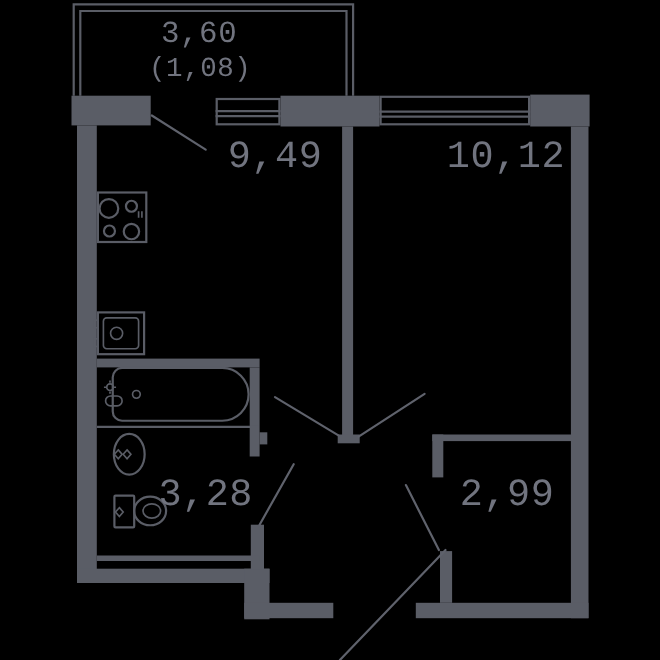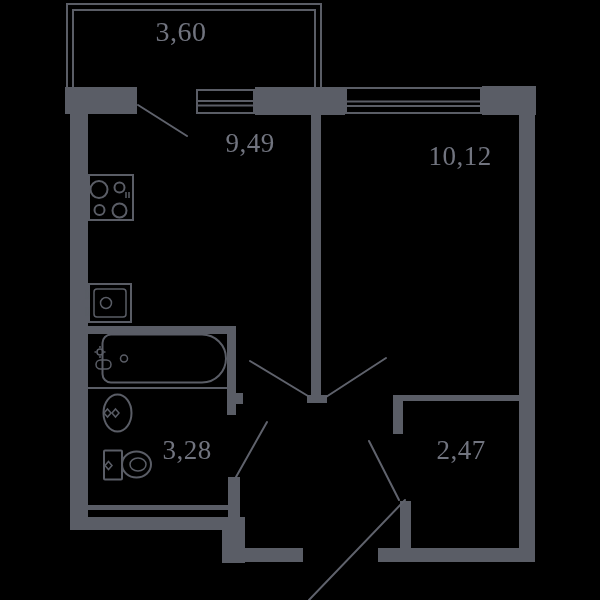--- a/index.html
+++ b/index.html
@@ -4,31 +4,31 @@
 <style>
   :root{
     --background:#000000;
     --wall:#5a5d66;
     --line:#5f626c;
     --label:#71747f;
   }
   html,body{margin:0;padding:0;background:var(--background);}
   .plan{
     position:relative;width:600px;height:600px;background:var(--background);
-    font-family:Liberation Serif, serif;overflow:hidden;
+    font-family:Liberation Mono, monospace;overflow:hidden;
   }
   .plan svg{position:absolute;left:0;top:0;}
   .wall{fill:var(--wall);stroke:none;}
   .ln{stroke:var(--wall);fill:none;}
   .fx{stroke:var(--wall);fill:none;}
   .swing{stroke:var(--line);fill:none;stroke-linecap:round;}
   .lbl{
     position:absolute;transform:translate(-50%,-50%);
     color:var(--label);white-space:nowrap;letter-spacing:0.5px;
-    font-size:27px;font-weight:400;
+    font-size:35px;font-weight:400;
   }
   .lbl.big{font-size:28px;}
   .lbl.small{font-size:25px;}
 </style>
 </head>
 <body>
 
 <div class="plan">
 
   <svg width="600" height="600" viewBox="0 0 600 600">
@@ -114,17 +114,18 @@
 
     <g>
       <rect class="fx" stroke-width="2" x="104" y="450.5" width="18" height="29" rx="1"></rect>
       <ellipse class="fx" stroke-width="2" cx="136.5" cy="464.5" rx="14.5" ry="13"></ellipse>
       <ellipse class="fx" stroke-width="1.5" cx="138" cy="464.5" rx="8" ry="6.5"></ellipse>
       <path class="fx" stroke-width="1.5" d="M108.5 461.5 L112 465.5 L108.5 469.5 L105 465.5 Z"></path>
     </g>
   </svg>
 
   <div class="lbl big" style="left:181px;top:32px;">3,60</div>
+  <div class="lbl small" style="left:182px;top:63px;">(1,08)</div>
   <div class="lbl" style="left:250px;top:143px;">9,49</div>
-  <div class="lbl" style="left:460px;top:156px;">10,12</div>
+  <div class="lbl" style="left:460px;top:143px;">10,12</div>
   <div class="lbl" style="left:187px;top:450px;">3,28</div>
-  <div class="lbl" style="left:461px;top:450px;">2,47</div>
+  <div class="lbl" style="left:461px;top:450px;">2,99</div>
 </div>
 
 </body></html>

